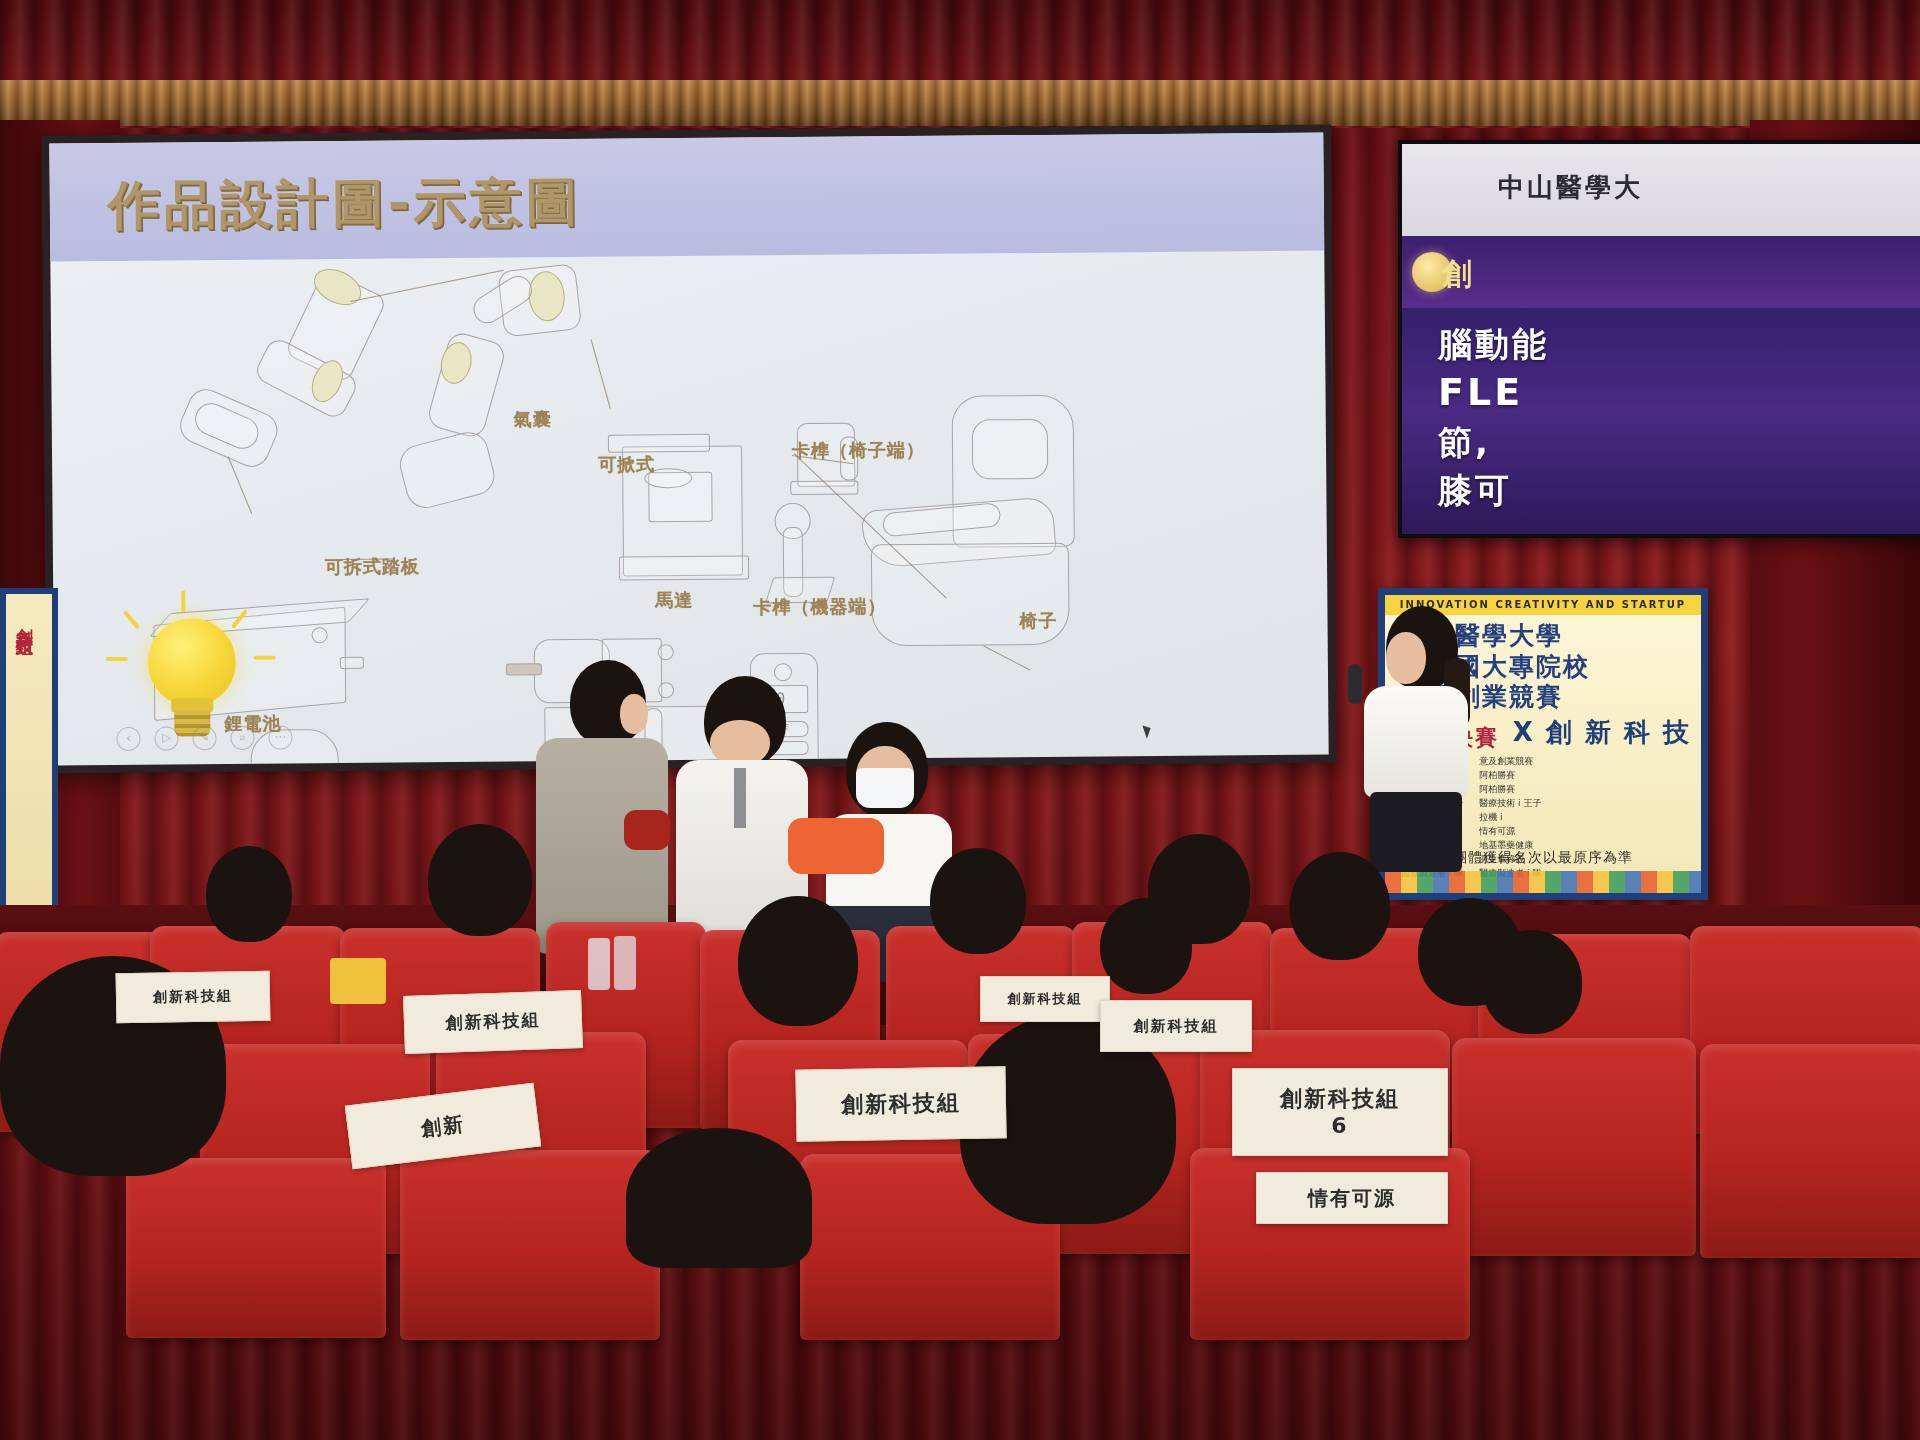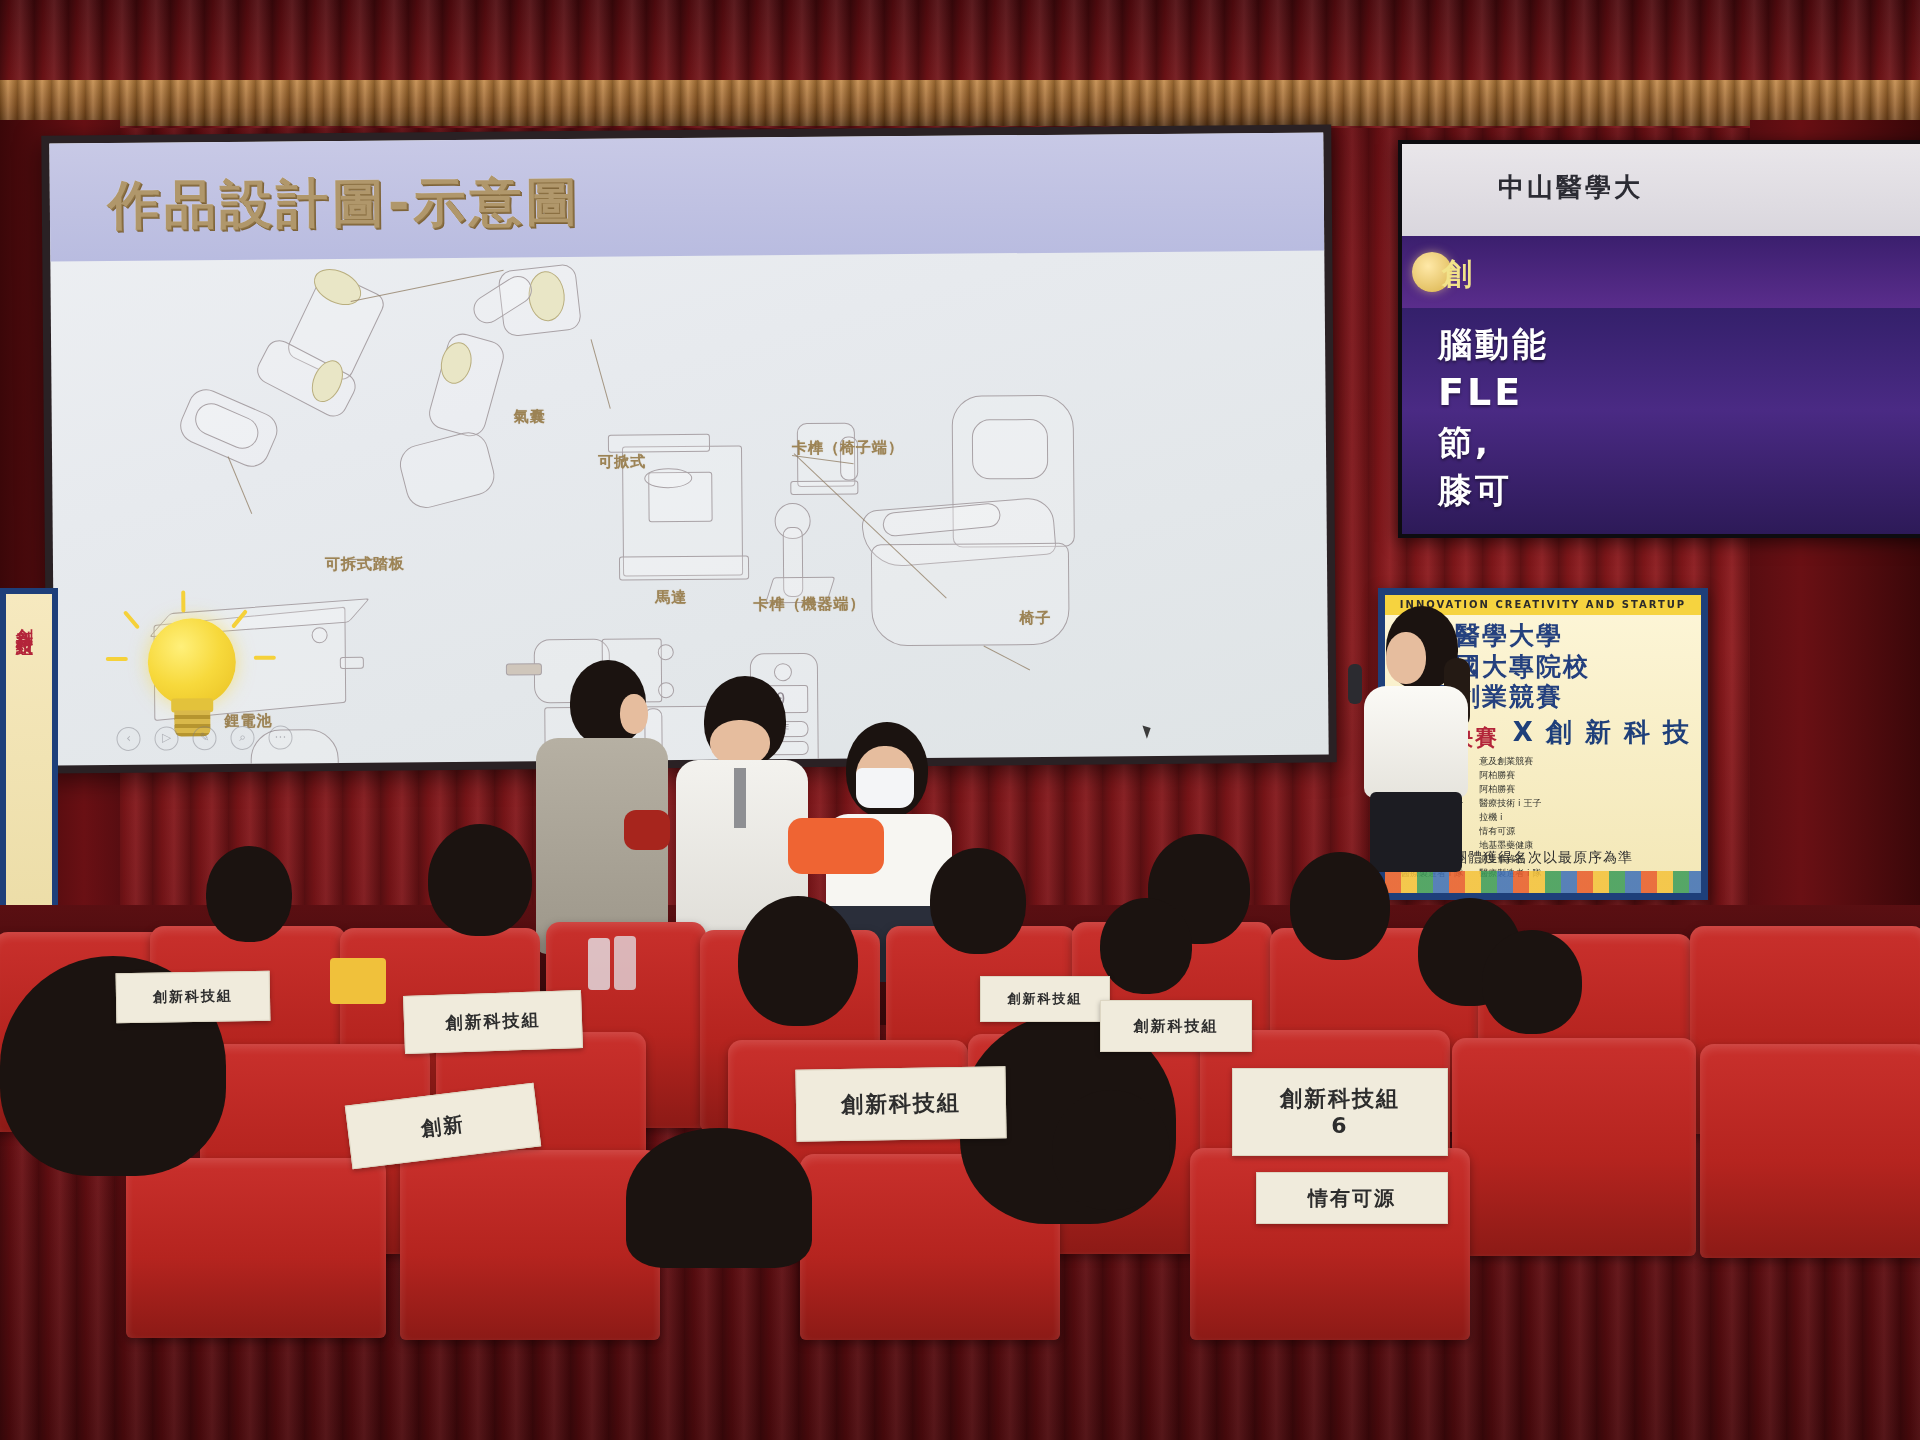--- a/index.html
+++ b/index.html
@@ -64,21 +64,21 @@
     font-size:52px;font-weight:700;letter-spacing:4px;
     color:#b0976b;
     text-shadow:
       1px 1px 0 #8f7446, 2px 2px 0 #7d6339,
       0 0 1px rgba(255,255,255,.6);
     white-space:nowrap;
   }
   .slide-body{position:absolute;left:0;top:118px;right:0;bottom:0;}
 
   .lbl{
-    position:absolute;color:#9c8355;font-size:15px;font-weight:700;
+    position:absolute;color:#9c8355;font-size:18px;font-weight:700;
     letter-spacing:1px;white-space:nowrap;
     text-shadow:0 0 1px rgba(160,135,90,.6);
     font-family:Liberation Serif, serif;
   }
   .lead{
     position:absolute;background:#8e7a5f;height:1px;transform-origin:left center;opacity:.75;
   }
 
   
   .sk{position:absolute;border:1.4px solid #a9a2a6;border-radius:6px;background:rgba(255,255,255,.18);}

